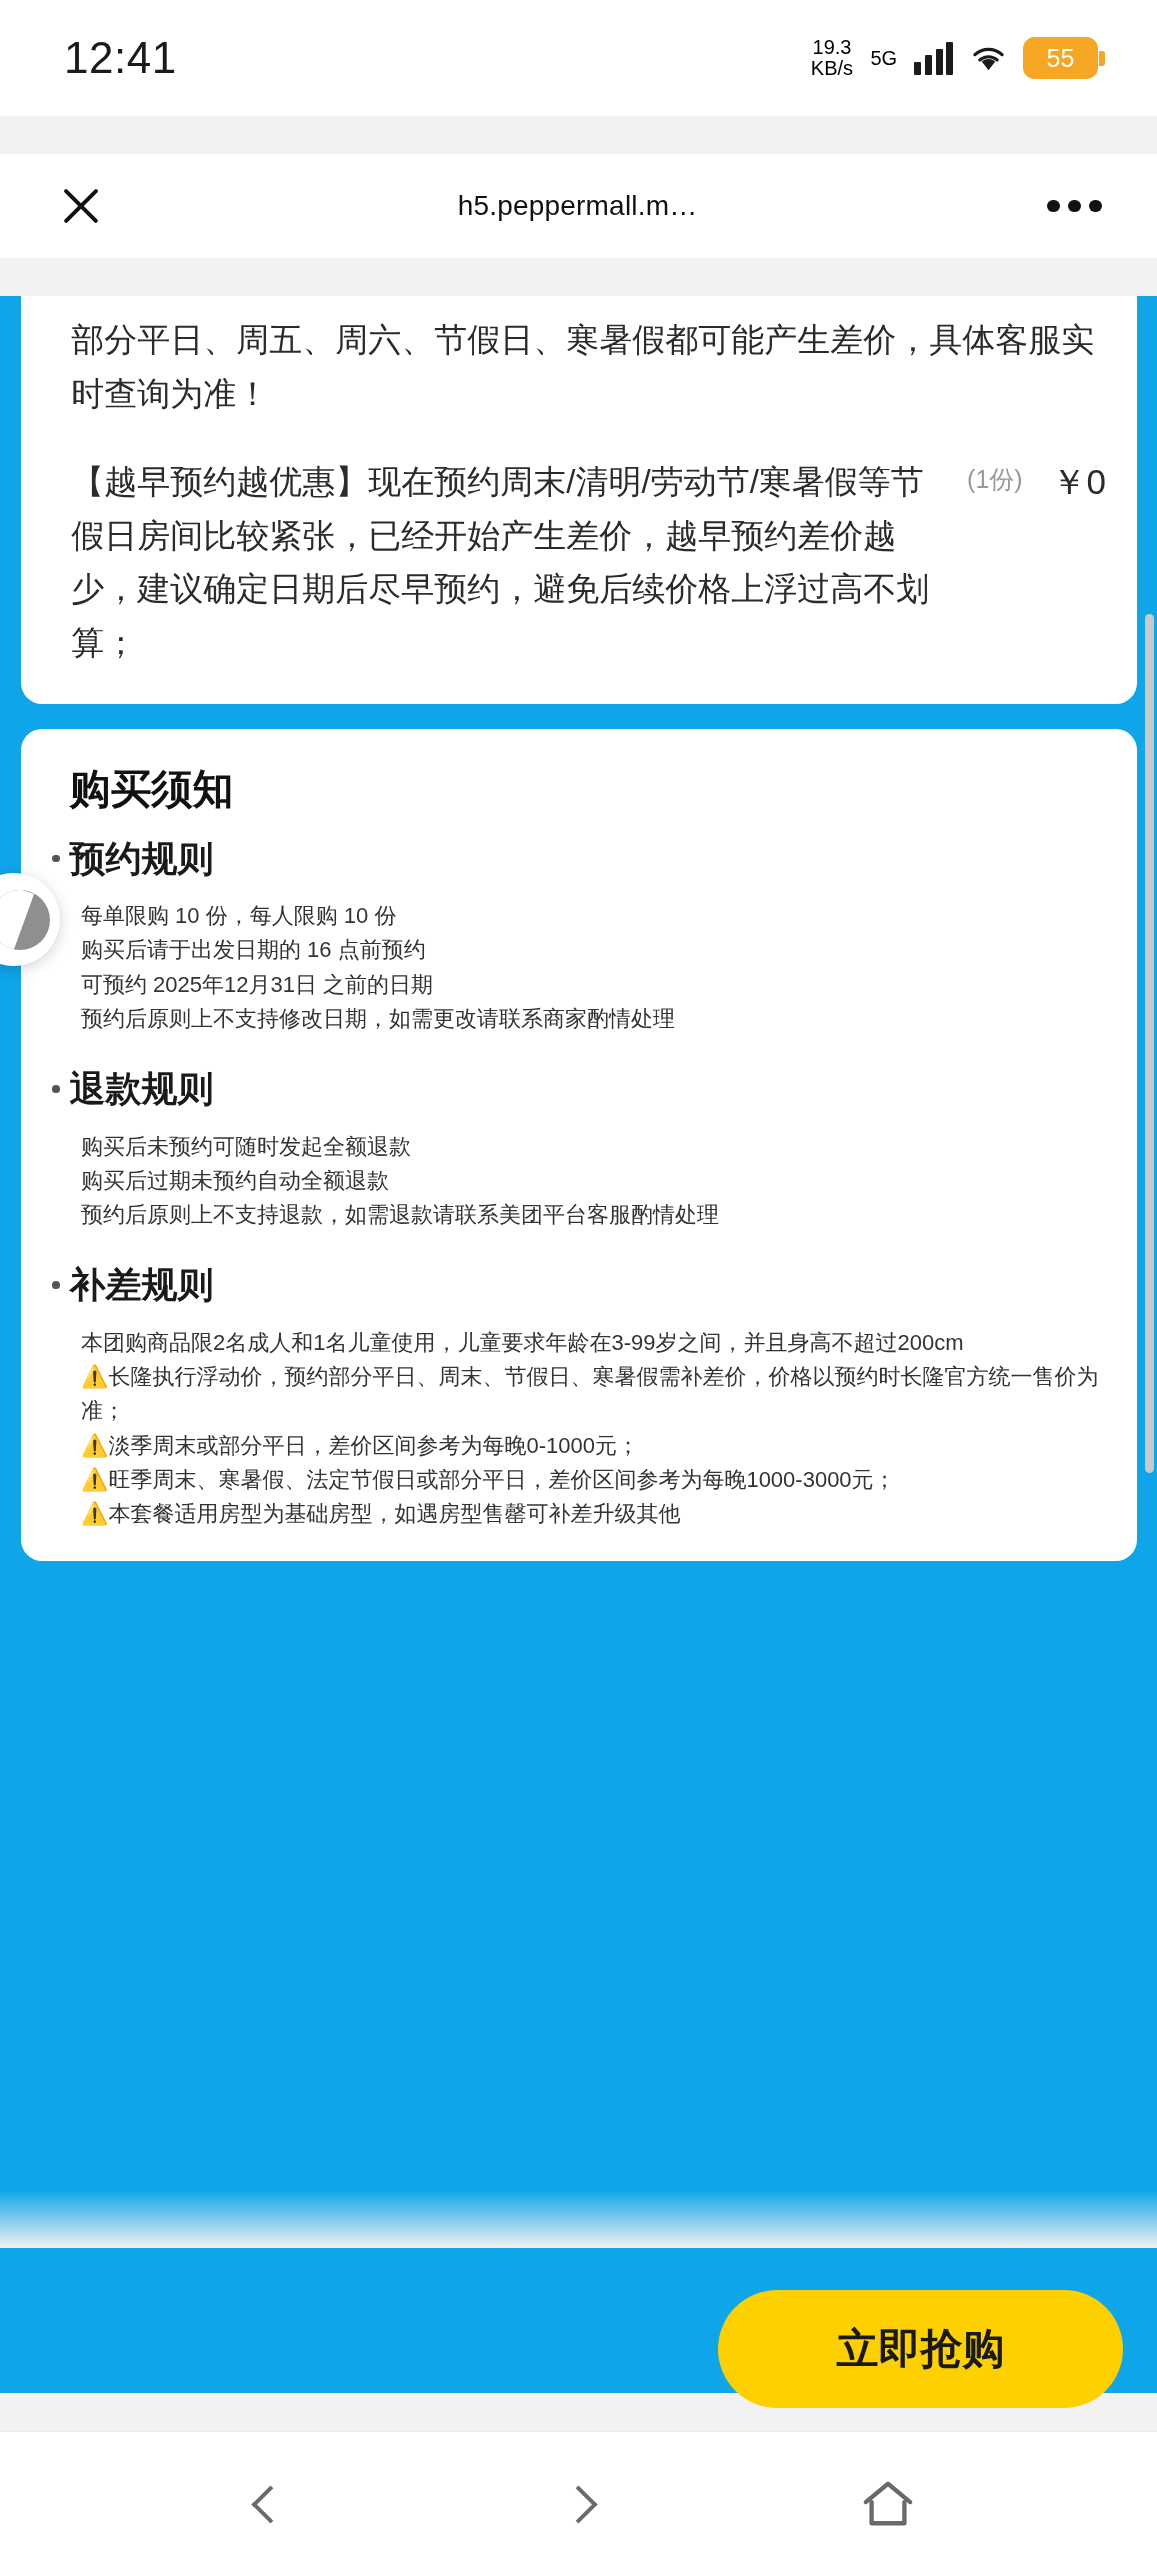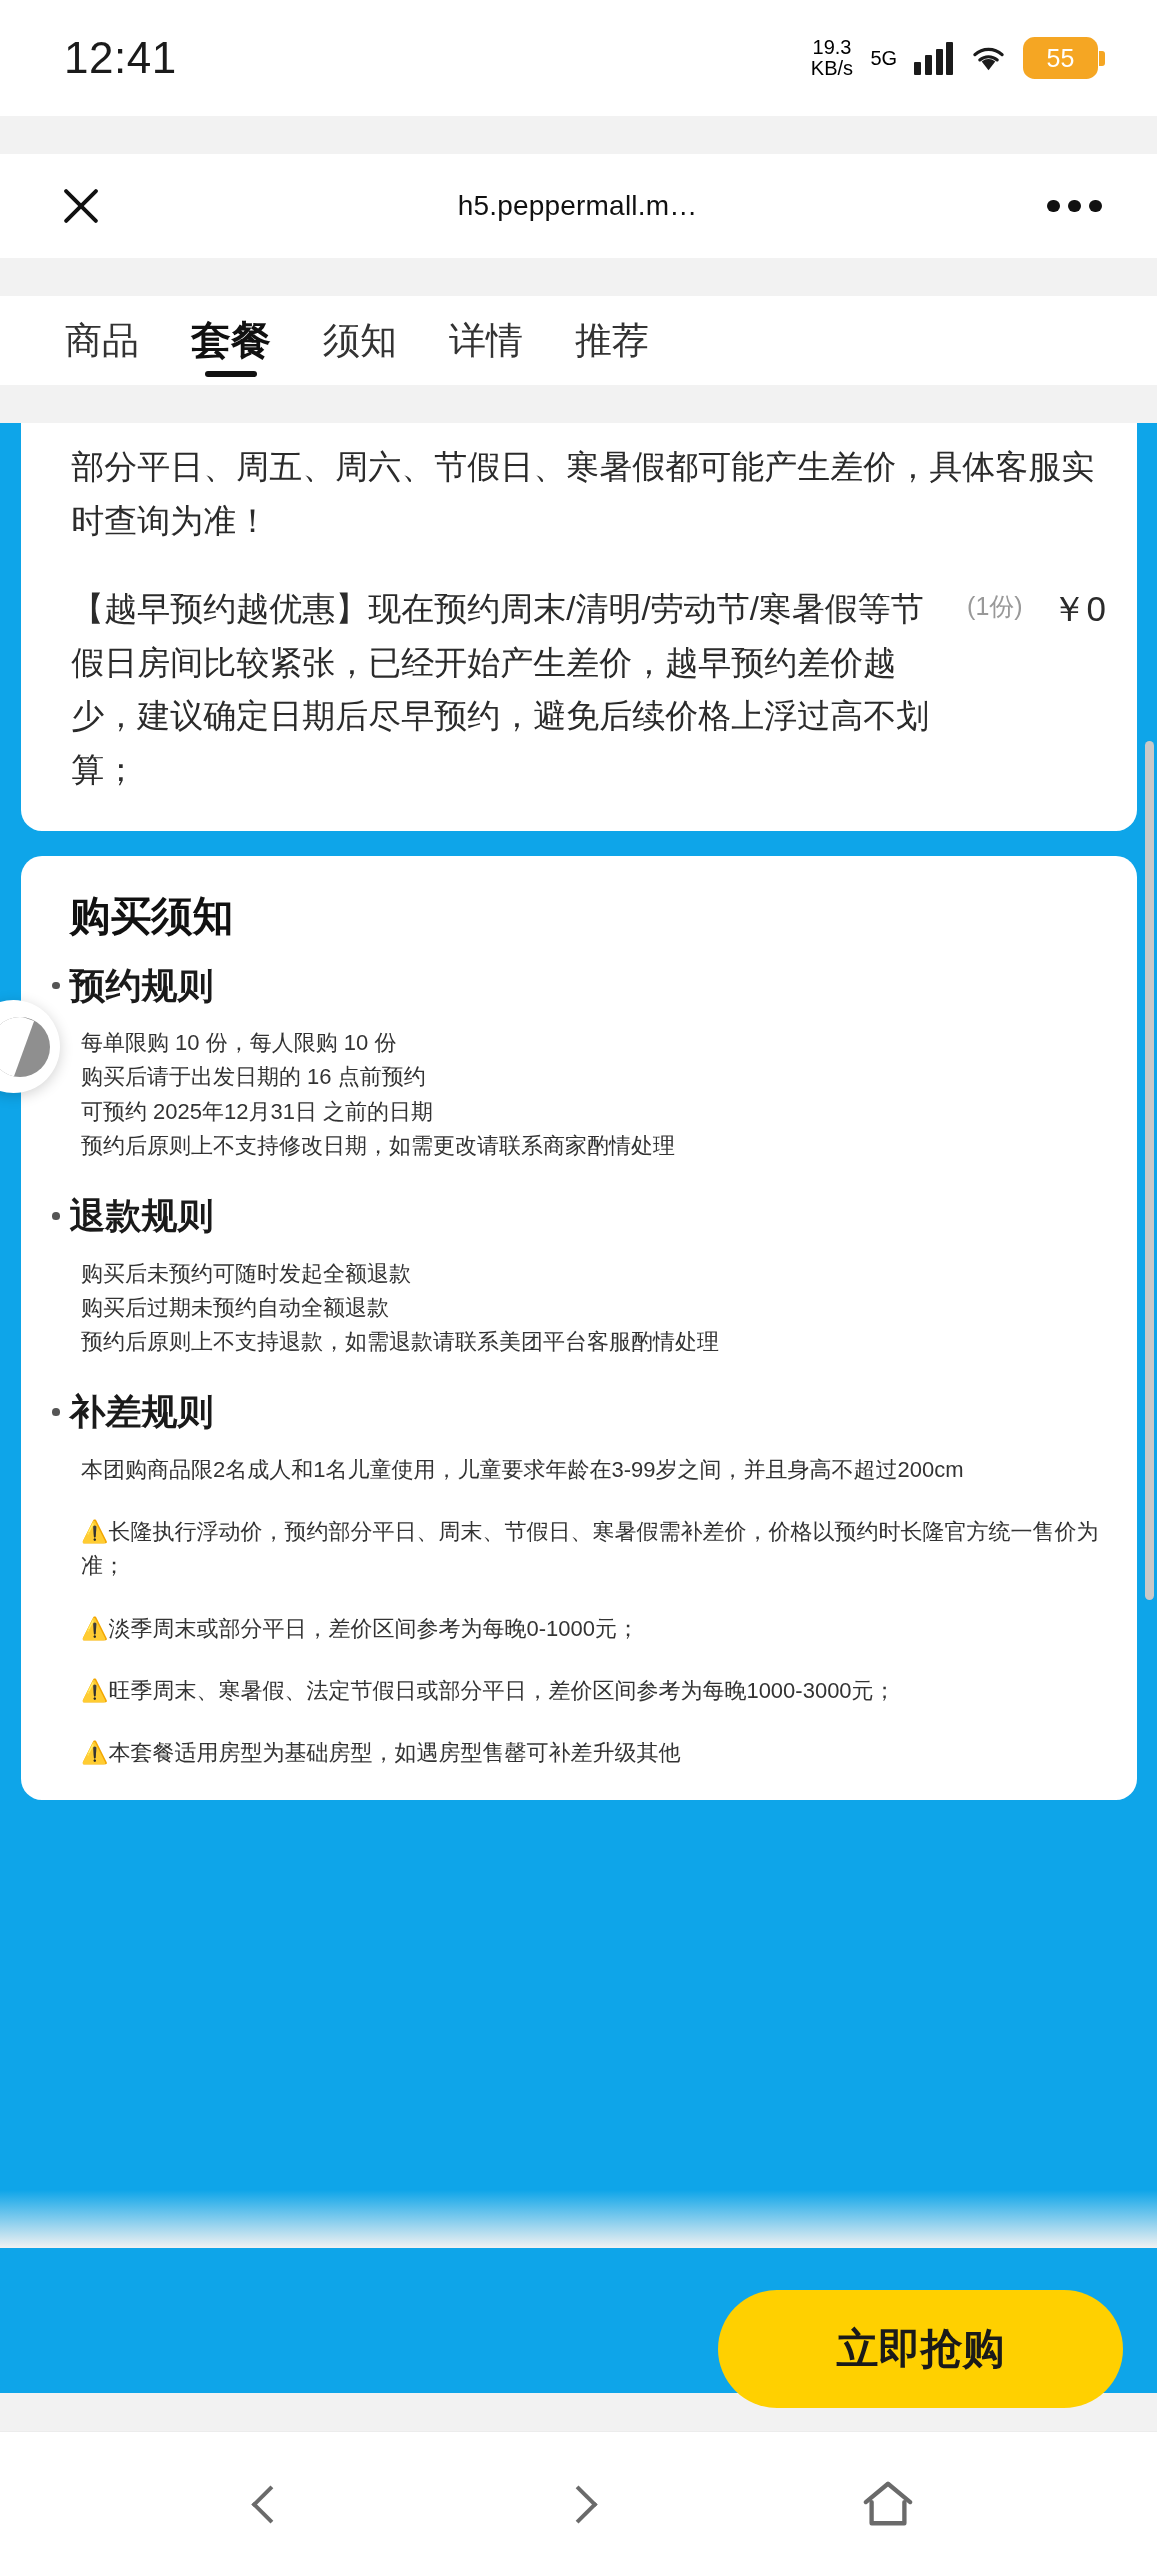--- a/index.html
+++ b/index.html
@@ -247,21 +247,21 @@
     height: 7.7px;
     background: #555;
     border-radius: 50%;
   }
   .rule-line {
     font-size: 22px;
     line-height: 1.56;
     color: #333333;
     padding-left: 29px;
   }
-  .rule-line.warn { color: #333333; margin-top: 28px; }
+  .rule-line.warn { color: #333333; }
 
   
   .scroll-track {
     position: absolute;
     right: 3.9px;
     top: 318px;
     width: 8.7px;
     height: 859px;
     background: #c9c9c9;
     border-radius: 5.8px;
@@ -402,37 +402,20 @@
   <div class="titlebar">
     <div class="close-x"></div>
     <div class="page-url">h5.peppermall.m…</div>
     <div class="dots">
         <i></i>
         <i></i>
         <i></i>
       </div>
   </div>
 
-  <div class="tabbar">
-    <div class="tab">
-        <span>商品</span>
-      </div>
-    <div class="tab active">
-        <span>套餐</span>
-      </div>
-    <div class="tab">
-        <span>须知</span>
-      </div>
-    <div class="tab">
-        <span>详情</span>
-      </div>
-    <div class="tab">
-        <span>推荐</span>
-      </div>
-  </div>
 
   <div class="content">
 
     <div class="card top">
       <div class="para indent">部分平日、周五、周六、节假日、寒暑假都可能产生差价，具体客服实时查询为准！</div>
       <div class="pkg-row">
         <div class="pkg-text">【越早预约越优惠】现在预约周末/清明/劳动节/寒暑假等节假日房间比较紧张，已经开始产生差价，越早预约差价越少，建议确定日期后尽早预约，避免后续价格上浮过高不划算；</div>
         <div class="pkg-count">(1份)</div>
         <div class="pkg-price">￥0</div>
       </div>

